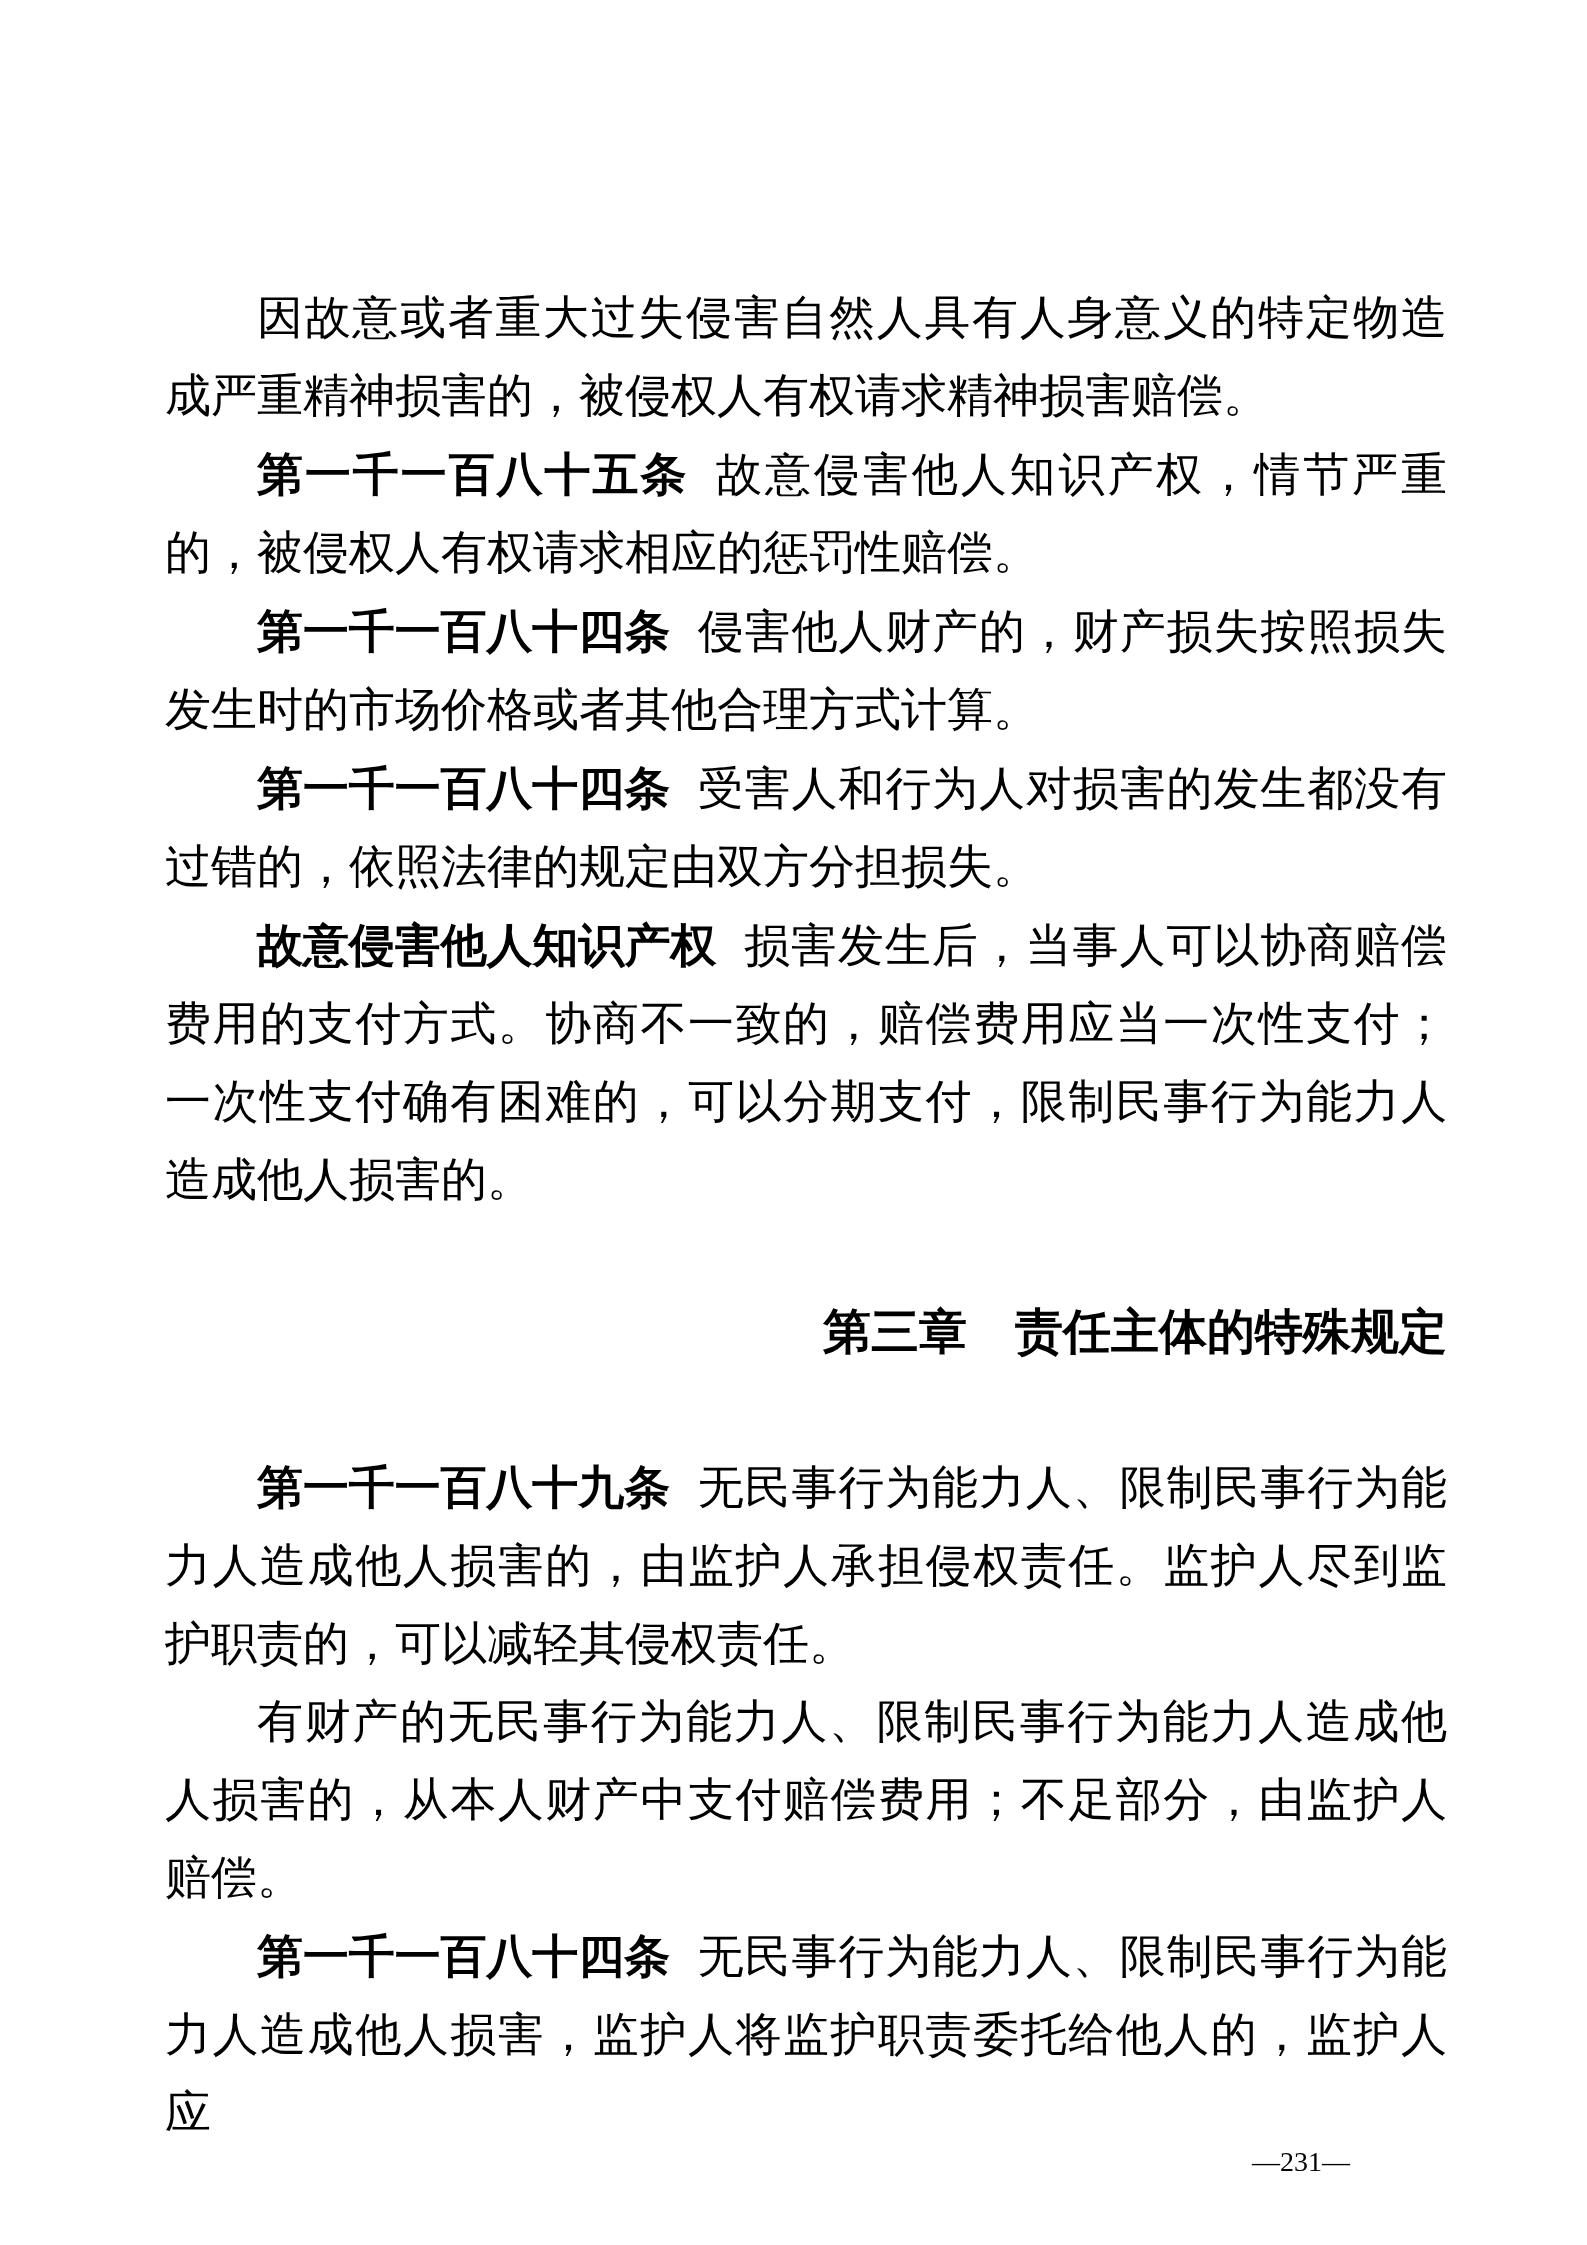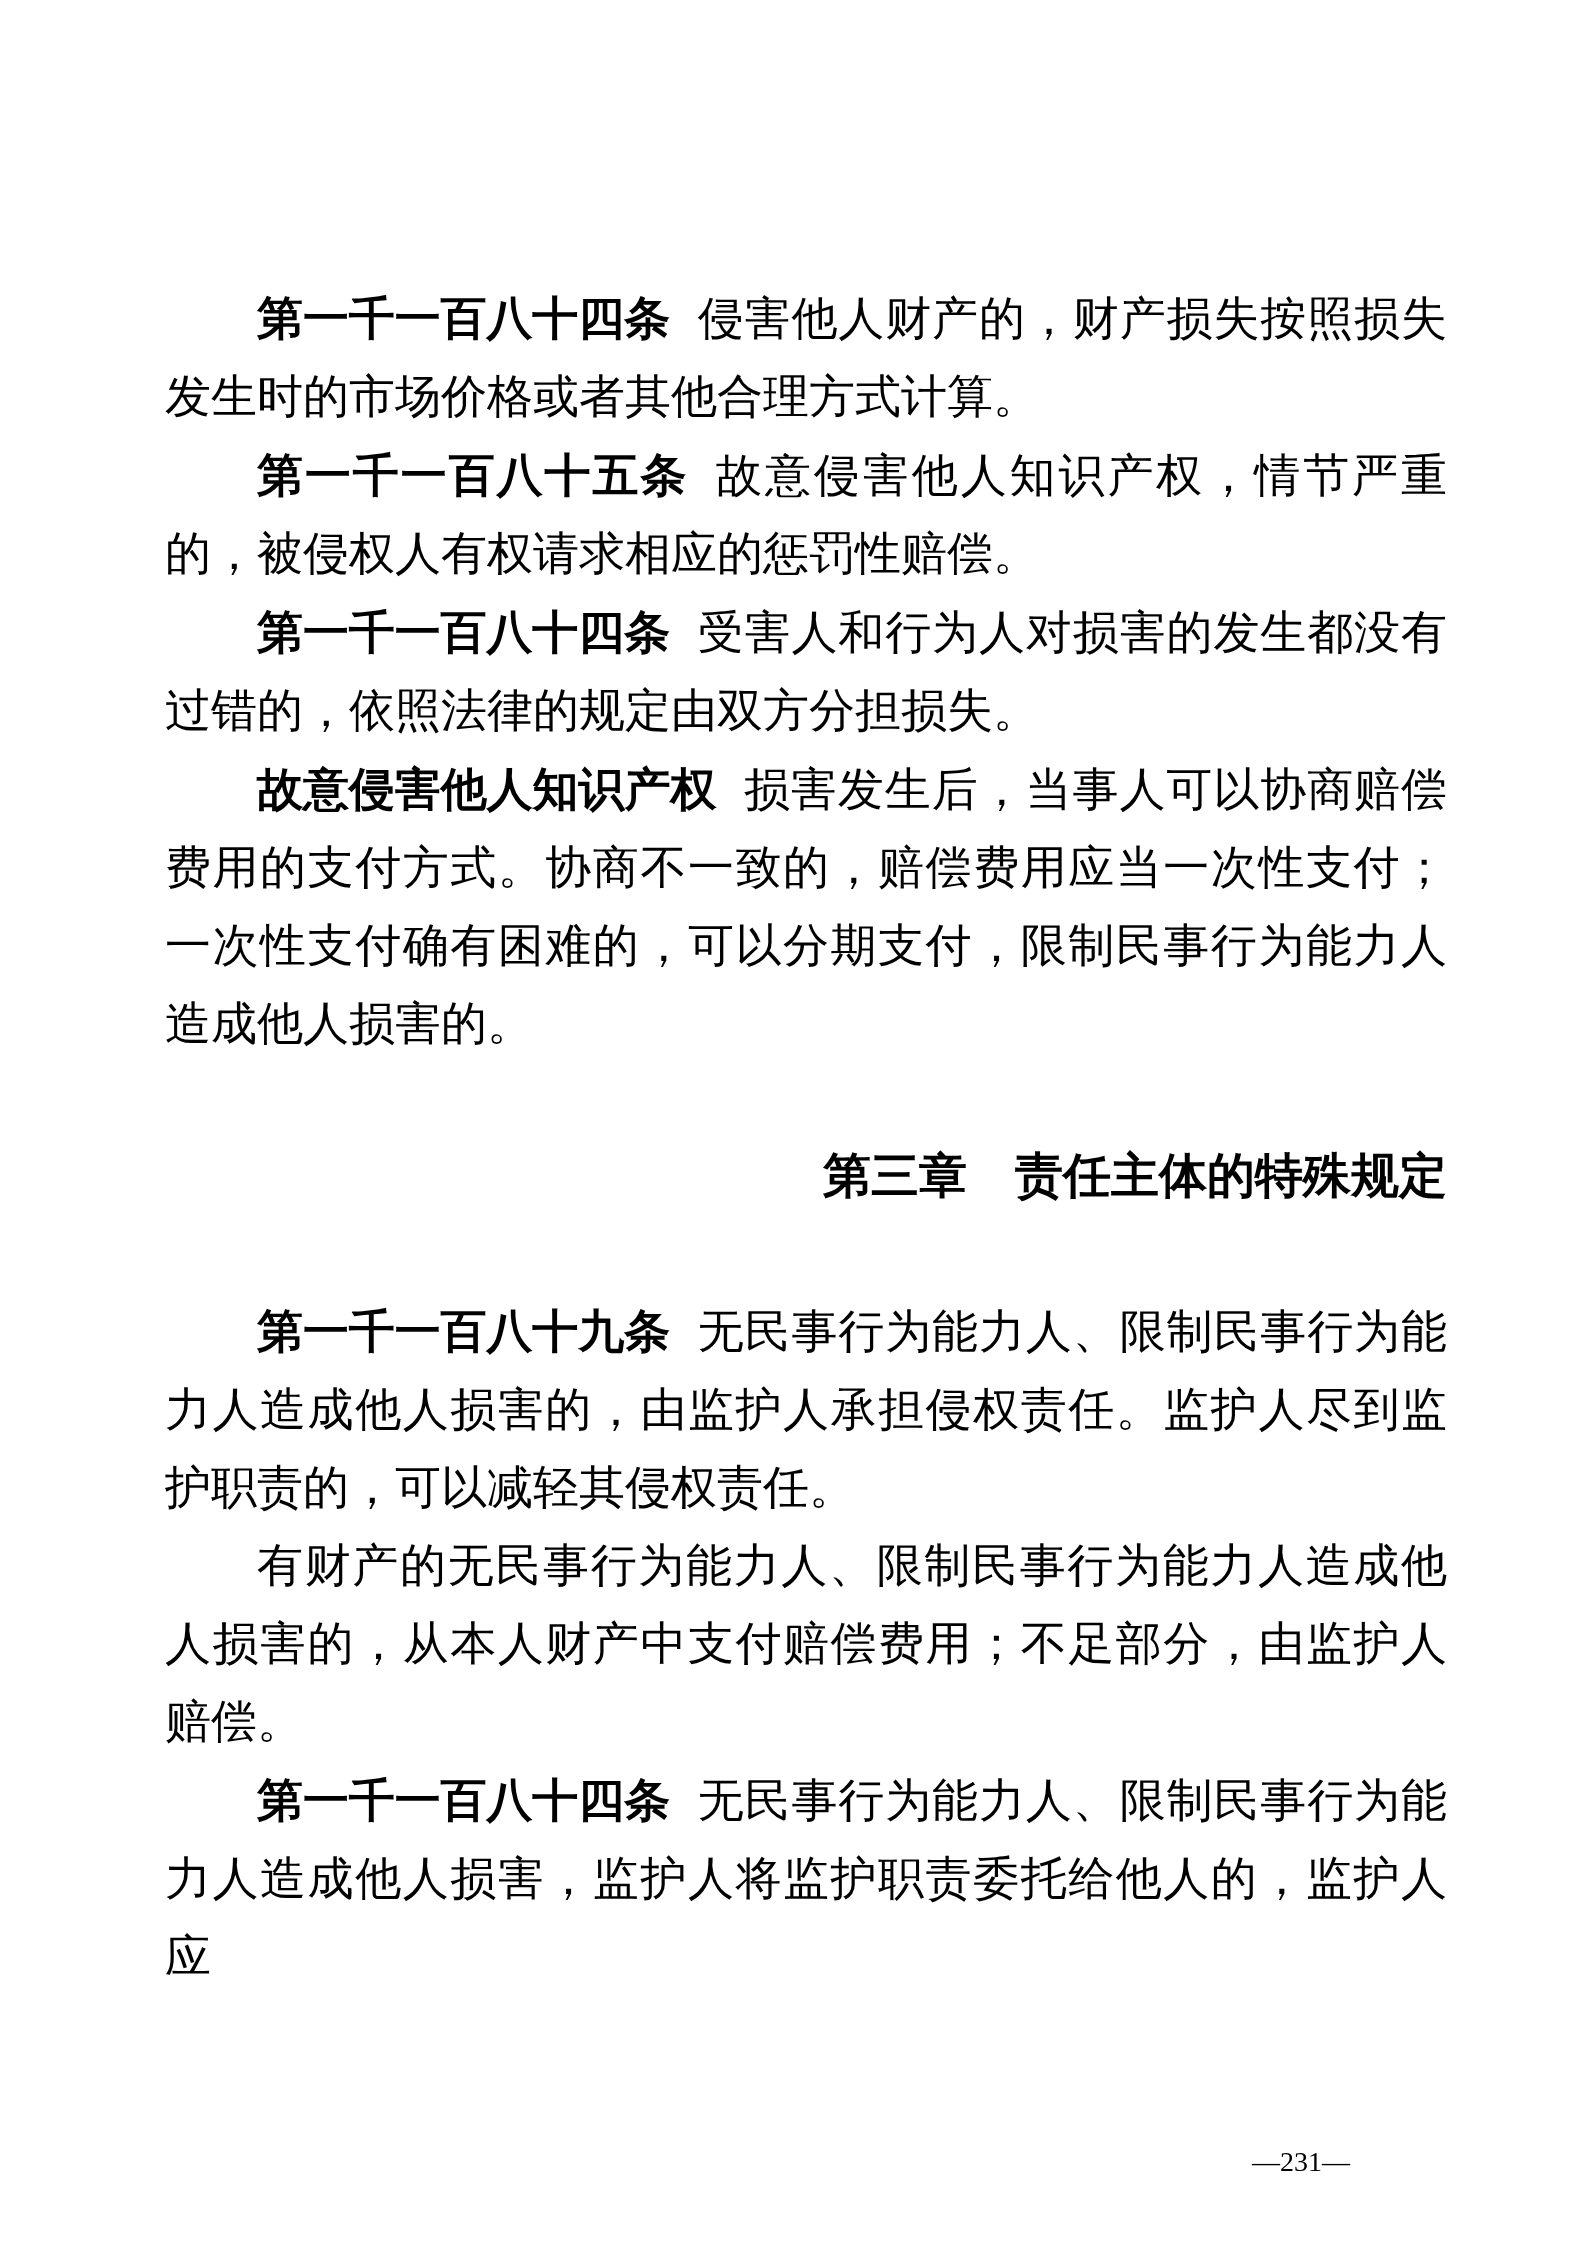--- a/index.html
+++ b/index.html
@@ -51,22 +51,23 @@
     line-height: 44px;
     font-family: "Liberation Serif", serif;
     color: #000000;
   }
 </style>
 </head>
 <body>
 
 <div class="page">
   <div class="content">
+      <p class="para">因故意或者重大过失侵害自然人具有人身意义的特定物造成严重精神损害的，被侵权人有权请求精神损害赔偿。</p>
+      <p class="para"><span class="term">第一千一百八十五条</span><span>故意侵害他人知识产权，情节严重的，被侵权人有权请求相应的惩罚性赔偿。</span></p>
       <p class="para"><span class="term">第一千一百八十四条</span><span>侵害他人财产的，财产损失按照损失发生时的市场价格或者其他合理方式计算。</span></p>
-      <p class="para"><span class="term">第一千一百八十五条</span><span>故意侵害他人知识产权，情节严重的，被侵权人有权请求相应的惩罚性赔偿。</span></p>
       <p class="para"><span class="term">第一千一百八十四条</span><span>受害人和行为人对损害的发生都没有过错的，依照法律的规定由双方分担损失。</span></p>
       <p class="para"><span class="term">故意侵害他人知识产权</span><span>损害发生后，当事人可以协商赔偿费用的支付方式。协商不一致的，赔偿费用应当一次性支付；一次性支付确有困难的，可以分期支付，限制民事行为能力人造成他人损害的。</span></p>
       <h2 class="chapter">第三章　责任主体的特殊规定</h2>
       <p class="para"><span class="term">第一千一百八十九条</span><span>无民事行为能力人、限制民事行为能力人造成他人损害的，由监护人承担侵权责任。监护人尽到监护职责的，可以减轻其侵权责任。</span></p>
       <p class="para">有财产的无民事行为能力人、限制民事行为能力人造成他人损害的，从本人财产中支付赔偿费用；不足部分，由监护人赔偿。</p>
       <p class="para"><span class="term">第一千一百八十四条</span><span>无民事行为能力人、限制民事行为能力人造成他人损害，监护人将监护职责委托给他人的，监护人应</span></p>
     </div>
   <div class="page-number">—231—</div>
 </div>
 

